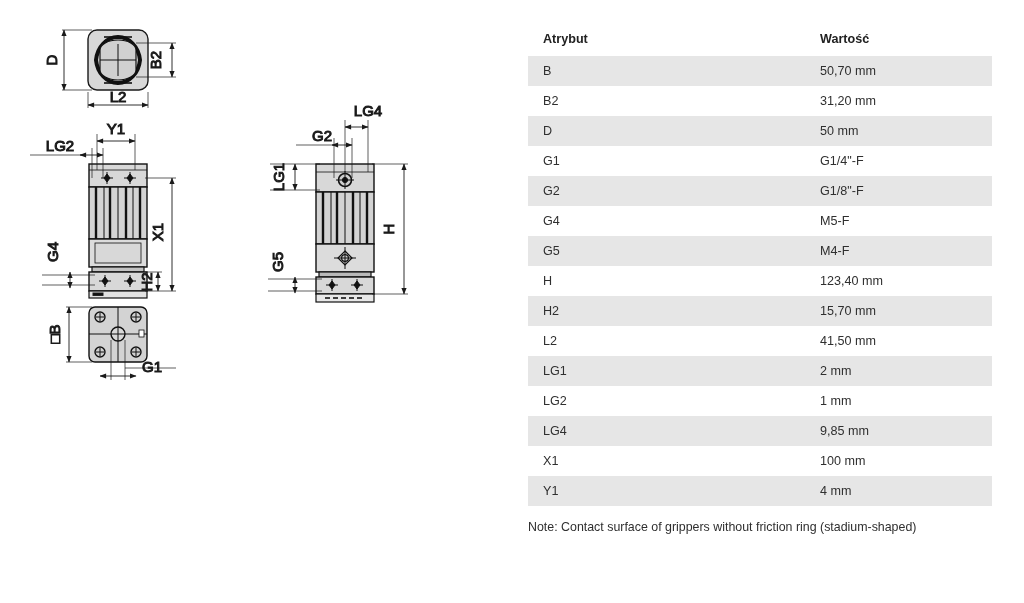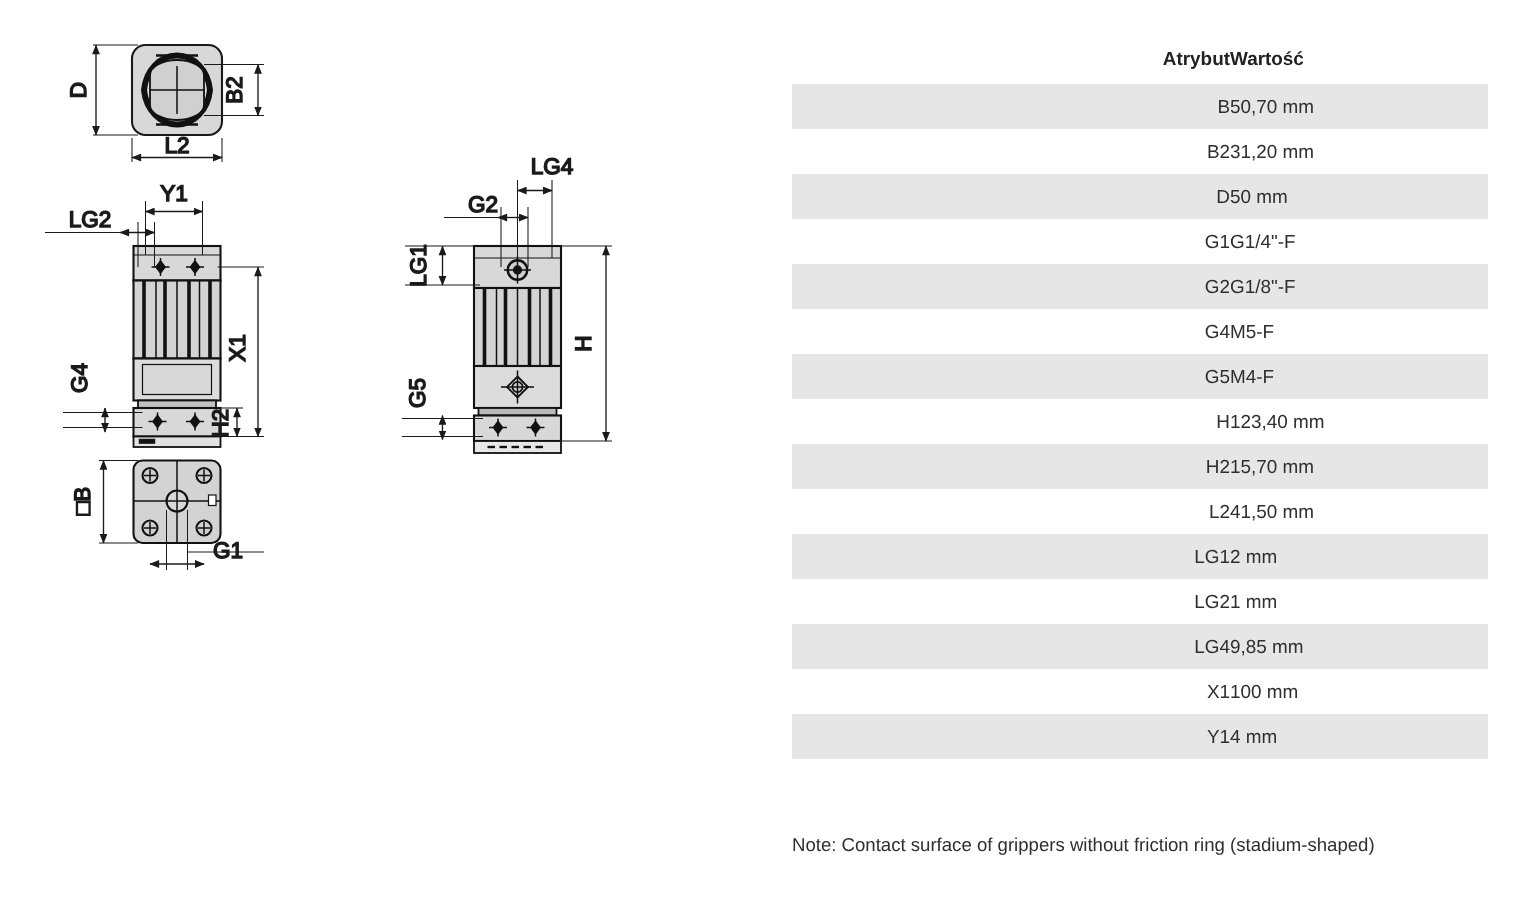--- a/index.html
+++ b/index.html
@@ -46,29 +46,29 @@
     color: #2f2f2f;
     white-space: nowrap;
   }
   table.spec th {
     font-weight: bold;
     color: #222;
     height: 34px;
   }
   col.c-attr { width: 292px; }
   col.c-val  { width: 172px; }
-  table.spec th.attr, table.spec td.attr { padding-left: 15px; text-align: right; }
+  table.spec th.attr, table.spec td.attr { padding-left: 15px; }
   table.spec th.val,  table.spec td.val  { padding-left: 0px; }
   tbody tr.odd  { background: #e6e6e6; }
   tbody tr.even { background: #ffffff; }
 
   #note {
     position: absolute;
     left: 528px;
-    top: 554px;
+    top: 518px;
     width: 470px;
     font-size: 12.4px;
     line-height: 19px;
     color: #2f2f2f;
   }
   #note div { white-space: nowrap; }
 
   
   .dim-label {
     font-family: "Liberation Sans", sans-serif;

